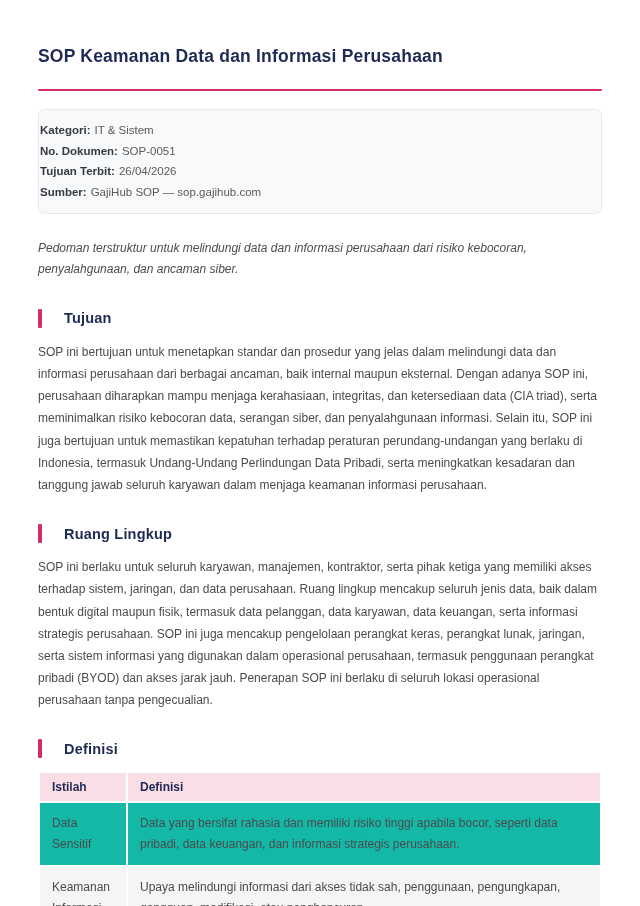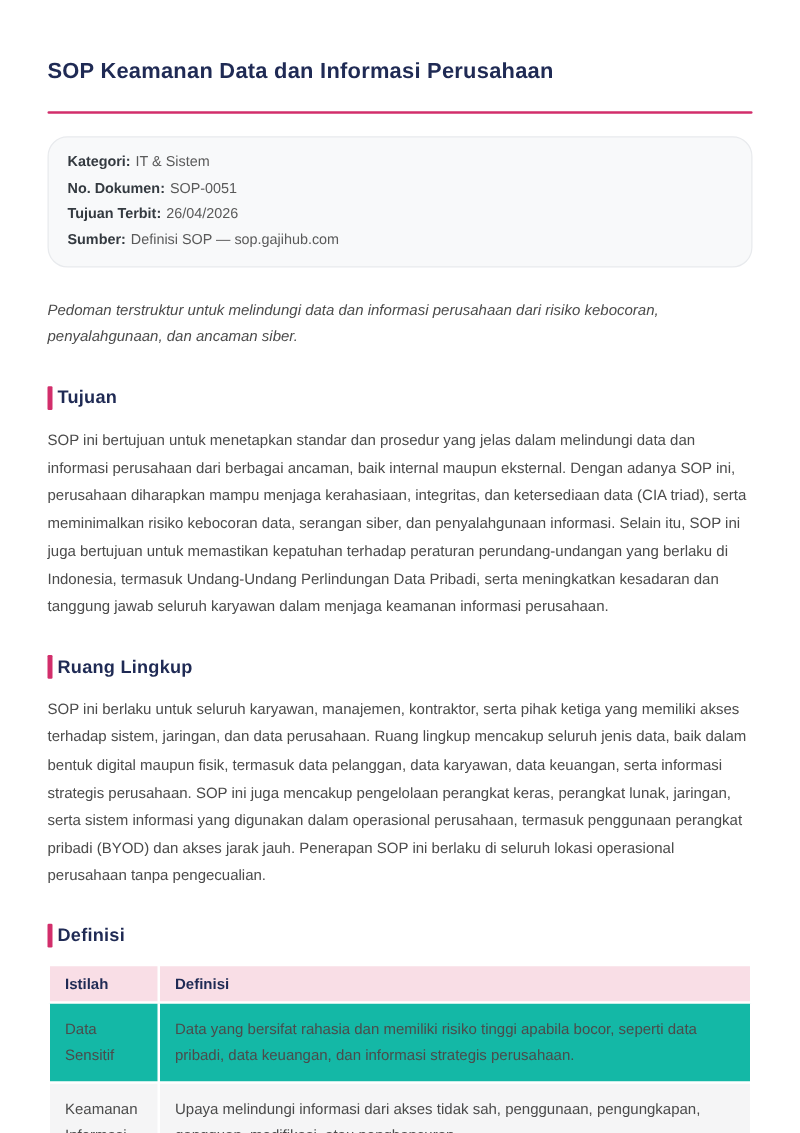--- a/index.html
+++ b/index.html
@@ -34,22 +34,22 @@
   .title-rule{
     height:2px;
     background:var(--accent);
     margin-top:21px;
     border-radius:1px;
   }
   .meta-box{
     margin-top:18px;
     background:var(--meta-box-bg);
     border:1px solid var(--meta-box-border);
-    border-radius:16px;
-    padding:10px 15px;
+    border-radius:6px;
+    padding:10px 1px;
   }
   .meta-row{
     font-size:11.5px;
     line-height:1.8;
     color:var(--meta-value);
   }
   .meta-label{
     font-weight:bold;
     color:var(--meta-label);
     margin-right:4px;
@@ -57,21 +57,21 @@
   .intro{
     margin-top:24px;
     font-size:12px;
     line-height:1.8;
     color:var(--body-text);
     font-style:italic;
   }
   .section-heading{
     display:flex;
     align-items:center;
-    gap:4px;
+    gap:22px;
     margin-top:28px;
     margin-bottom:13px;
   }
   .accent-bar{
     width:4px;
     height:19px;
     background:var(--accent);
     border-radius:1px;
     flex:0 0 auto;
   }
@@ -129,21 +129,21 @@
     <div class="meta-row">
       <span class="meta-label">Kategori:</span><span class="meta-value">IT &amp; Sistem</span>
     </div>
     <div class="meta-row">
       <span class="meta-label">No. Dokumen:</span><span class="meta-value">SOP-0051</span>
     </div>
     <div class="meta-row">
       <span class="meta-label">Tujuan Terbit:</span><span class="meta-value">26/04/2026</span>
     </div>
     <div class="meta-row">
-      <span class="meta-label">Sumber:</span><span class="meta-value">Definisi SOP — sop.gajihub.com</span>
+      <span class="meta-label">Sumber:</span><span class="meta-value">GajiHub SOP — sop.gajihub.com</span>
     </div>
   </div>
 
   <p class="intro">Pedoman terstruktur untuk melindungi data dan informasi perusahaan dari risiko kebocoran, penyalahgunaan, dan ancaman siber.</p>
 
   <div class="section">
     <div class="section-heading">
       <span class="accent-bar"></span>
       <span class="section-heading-text">Tujuan</span>
     </div>

